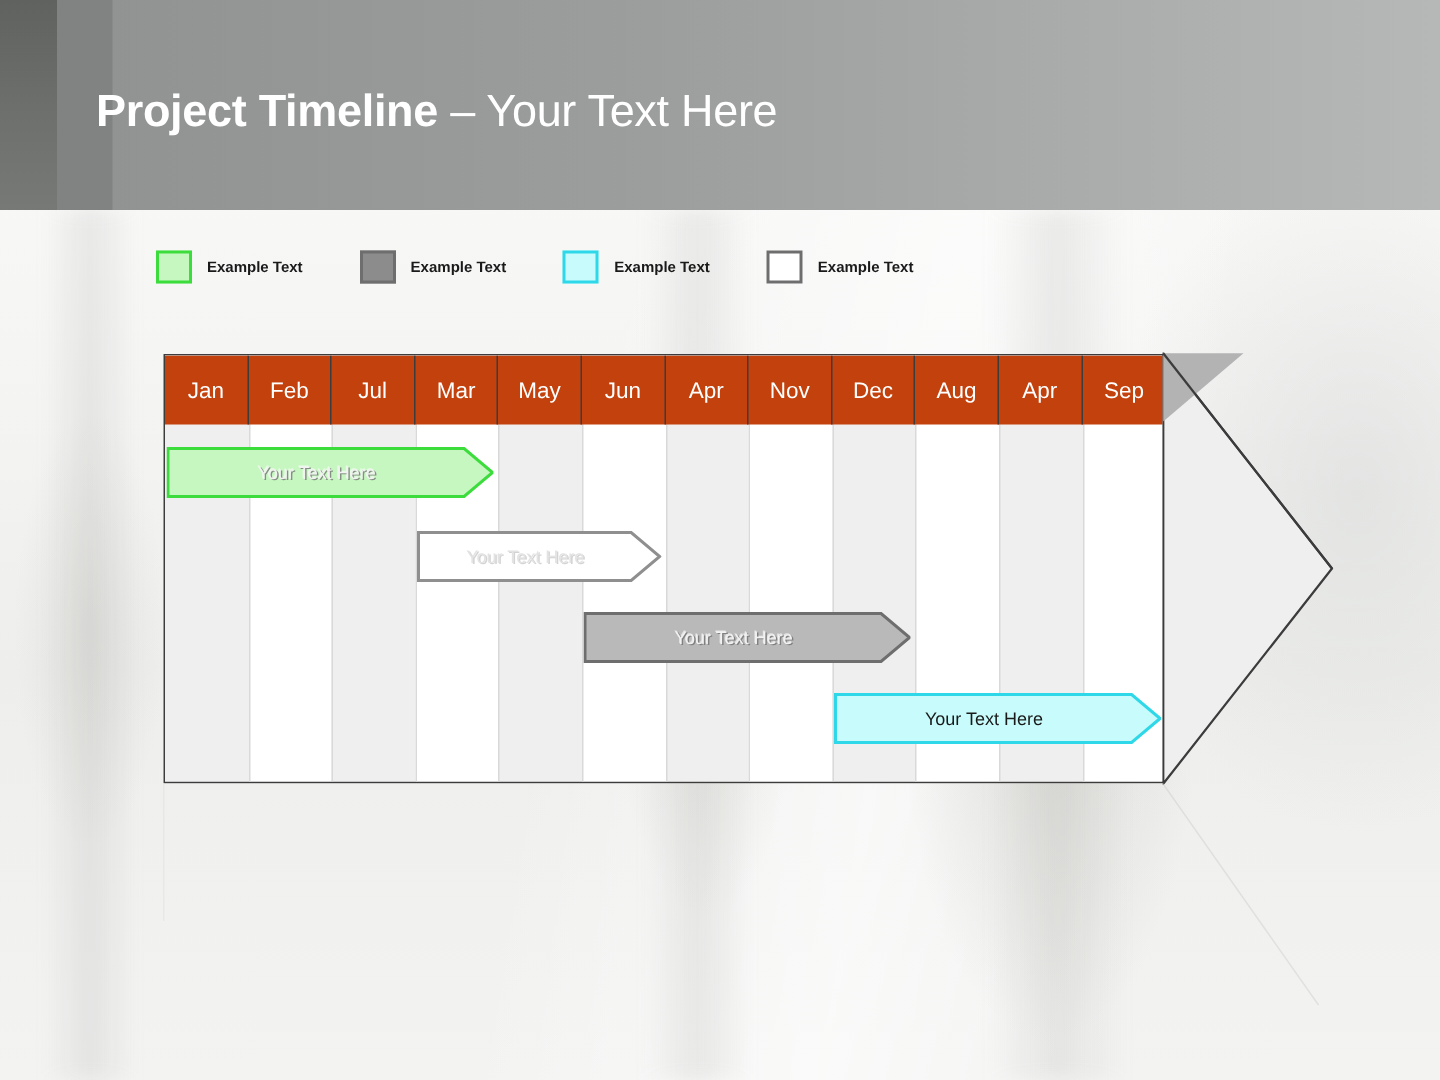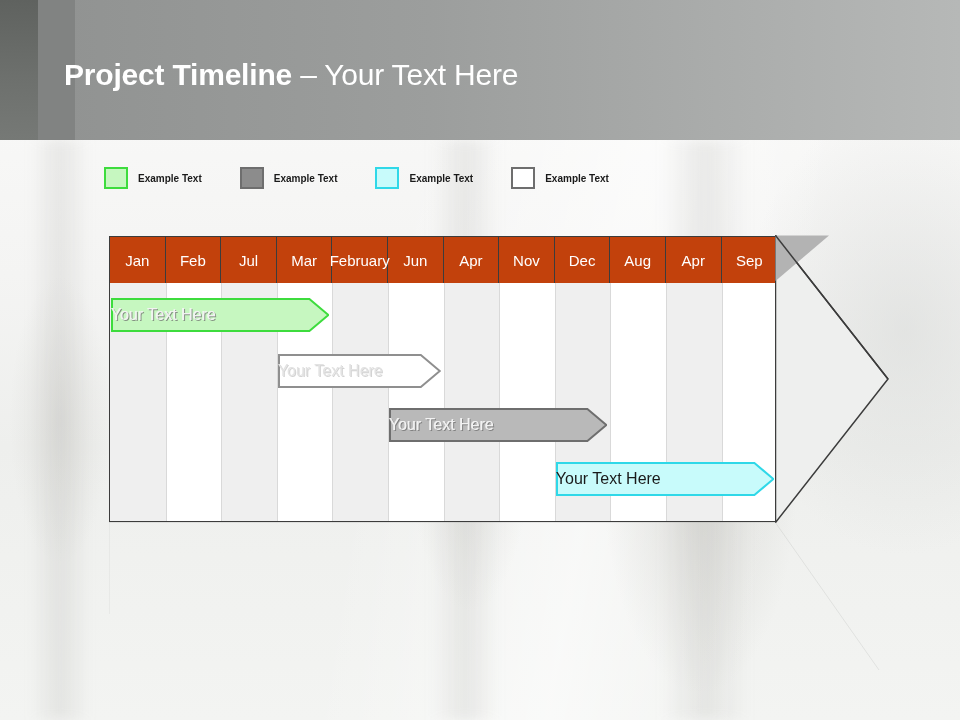--- a/index.html
+++ b/index.html
@@ -100,22 +100,22 @@
   }
 
   
   .bar {
     position: absolute; height: 34px;
     display: flex; align-items: center;
   }
   .bar-svg { position: absolute; left: 0; top: 0; }
   .bar-label {
     position: relative; z-index: 2;
-    width: 100%; padding-right: 18px;
-    font-size: 16px; white-space: nowrap;
+    width: 100%; text-align: center; padding-right: 18px;
+    font-size: 12px; white-space: nowrap;
   }
   .label-emboss-light {
     color: #f2f2f2;
     text-shadow: 1px 1px 0 rgba(110,110,110,0.75), -0.5px -0.5px 0 rgba(255,255,255,0.6);
   }
   .label-faint {
     color: #e3e3e3;
     text-shadow: 1px 1px 0 rgba(175,175,175,0.55);
   }
   .label-dark { color: #1a1a1a; }
@@ -186,21 +186,21 @@
       <div class="col-sep" style="left: 500.4px;"></div>
       <div class="col shade" style="left: 556px;"></div>
       <div class="col-sep" style="left: 556px;"></div>
       <div class="col plain" style="left: 611.6px;"></div>
       <div class="col-sep" style="left: 611.6px;"></div>
       <div class="month-head">
         <div class="month-cell">Jan</div>
         <div class="month-cell">Feb</div>
         <div class="month-cell">Jul</div>
         <div class="month-cell">Mar</div>
-        <div class="month-cell">February</div>
+        <div class="month-cell">May</div>
         <div class="month-cell">Jun</div>
         <div class="month-cell">Apr</div>
         <div class="month-cell">Nov</div>
         <div class="month-cell">Dec</div>
         <div class="month-cell">Aug</div>
         <div class="month-cell">Apr</div>
         <div class="month-cell">Sep</div>
       </div>
     </div>
 

